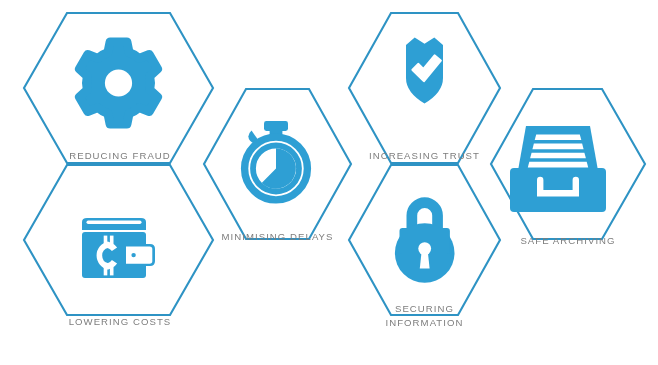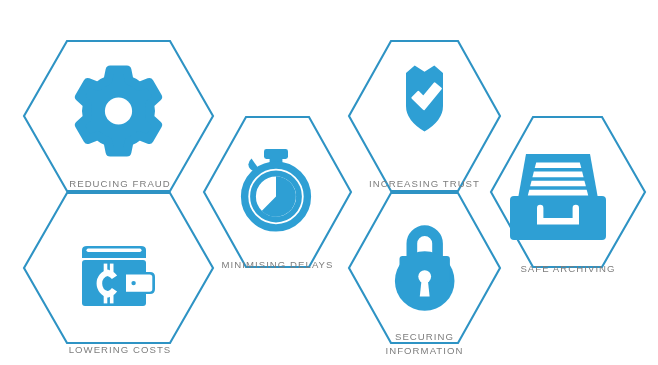--- a/index.html
+++ b/index.html
@@ -4,21 +4,21 @@
 <title>Benefits Hexagon Infographic</title>
 <style>
   html,body{margin:0;padding:0;}
   body{
     width:658px;height:365px;
     background:#ffffff;
     font-family:"Liberation Sans", sans-serif;
     overflow:hidden;
     position:relative;
   }
-  #stage{position:absolute;left:0;top:0;width:658px;height:324px;margin-top:28px;}
+  #stage{position:absolute;left:0;top:0;width:658px;height:324px;}
   svg{display:block;}
   .hex-outline{
     fill:#ffffff;
     stroke:#2e93c4;
     stroke-width:2.1;
     stroke-linejoin:miter;
   }
   .cell-label{
     fill:#7d7d7d;
     font-family:"Liberation Sans", sans-serif;

